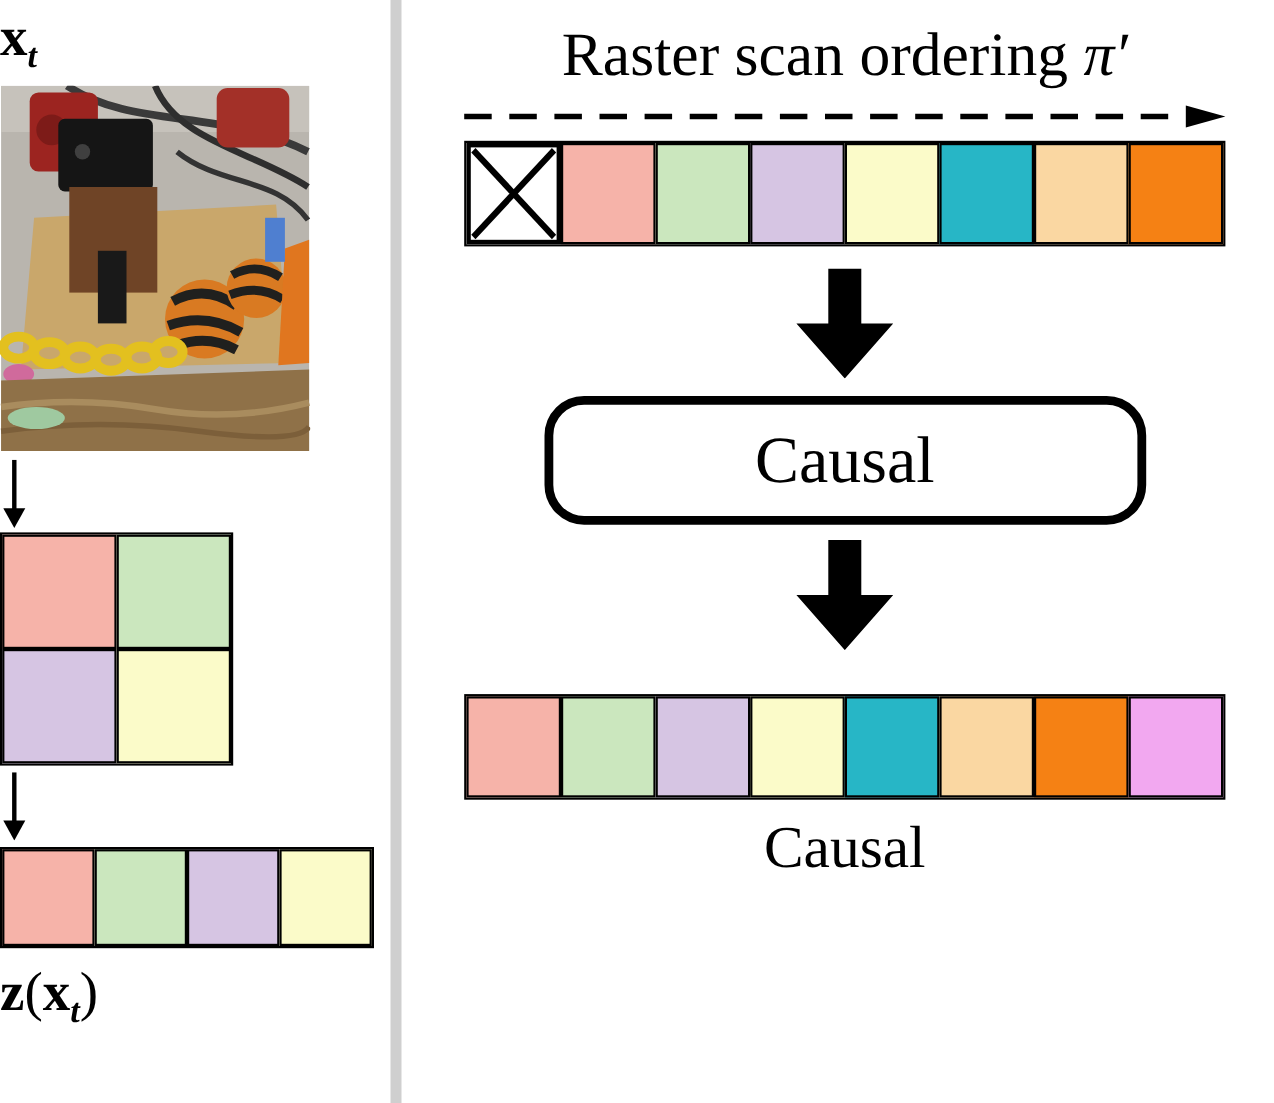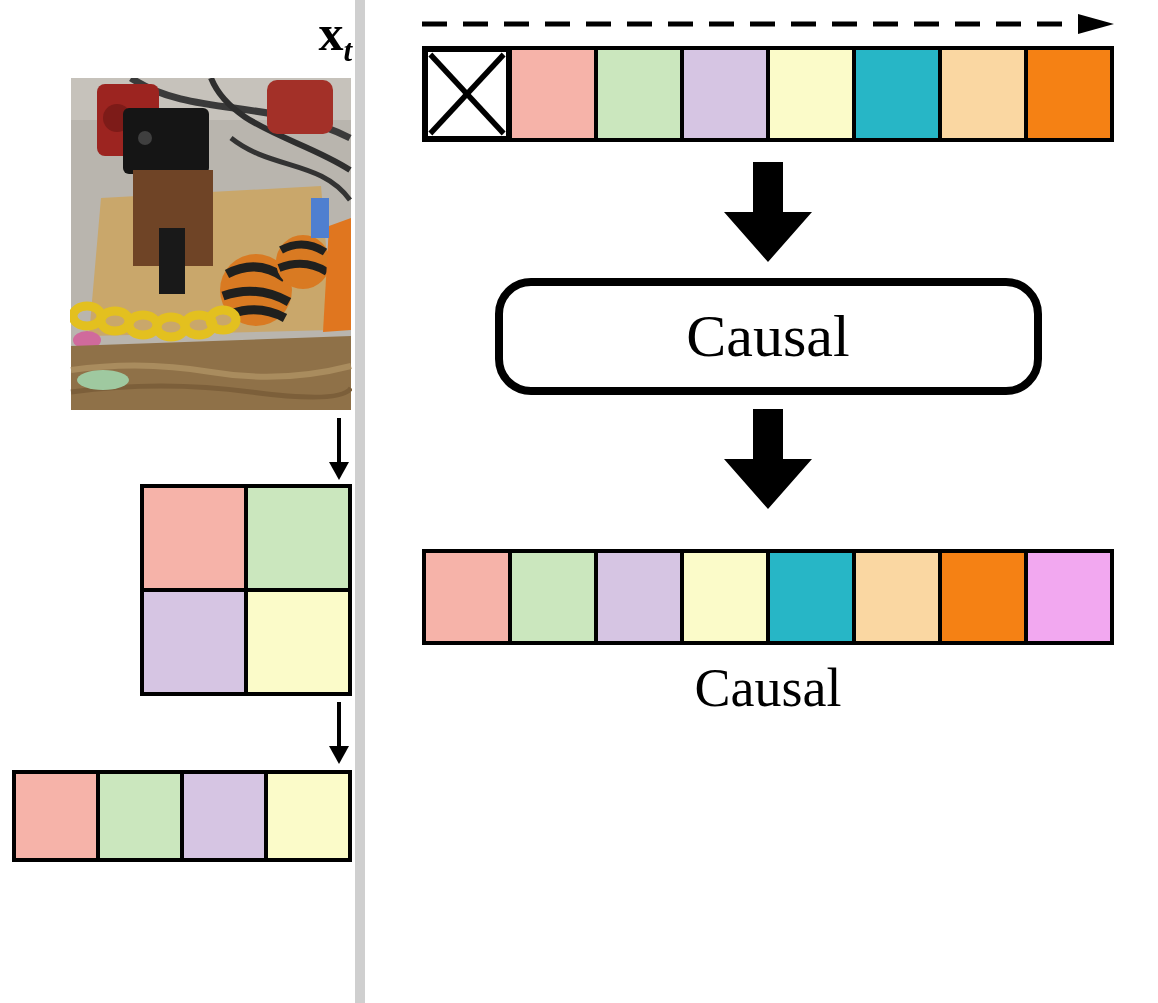--- a/index.html
+++ b/index.html
@@ -14,21 +14,21 @@
     overflow: hidden;
     font-family: "Liberation Serif", "DejaVu Serif", serif;
     color: #000;
   }
   .left-col {
     position: absolute;
     left: 0; top: 0;
     width: 352px;
     display: flex;
     flex-direction: column;
-    align-items: flex-end;
+    align-items: flex-start;
   }
   .divider {
     position: absolute;
     left: 355px; top: 0;
     width: 10px; height: 1003px;
     background: #cfcfcf;
   }
   .right-col {
     position: absolute;
     left: 378px; top: 0;
@@ -175,26 +175,28 @@
     <polygon points="3,44 23,44 13,62" fill="#000"></polygon>
   </svg>
 
   <div class="token-row row-left">
       <div class="cell" style="background: rgb(246, 179, 169);"></div>
       <div class="cell" style="background: rgb(203, 231, 190);"></div>
       <div class="cell" style="background: rgb(214, 197, 227);"></div>
       <div class="cell" style="background: rgb(251, 251, 201);"></div>
     </div>
 
+  <div class="math-label output-label"><span>z</span><span class="paren">(</span><span>x</span><sub>t</sub><span class="paren">)</span></div>
 </div>
 
 <div class="divider" style="background: rgb(207, 207, 207);"></div>
 
 <div class="right-col">
 
+  <div class="raster-title"><span>Raster scan ordering</span> <span class="pi">π′</span></div>
 
   <svg class="dashed-arrow" width="700" height="28" viewBox="0 0 700 28">
     <line x1="4" y1="14" x2="660" y2="14" stroke="#000" stroke-width="5" stroke-dasharray="25 16"></line>
     <polygon points="660,4 696,14 660,24" fill="#000"></polygon>
   </svg>
 
   <div class="token-row row-right input-row">
       <div class="cell mask">
         <svg viewBox="0 0 100 100" preserveAspectRatio="none">
           <line x1="3" y1="3" x2="97" y2="97"></line>

